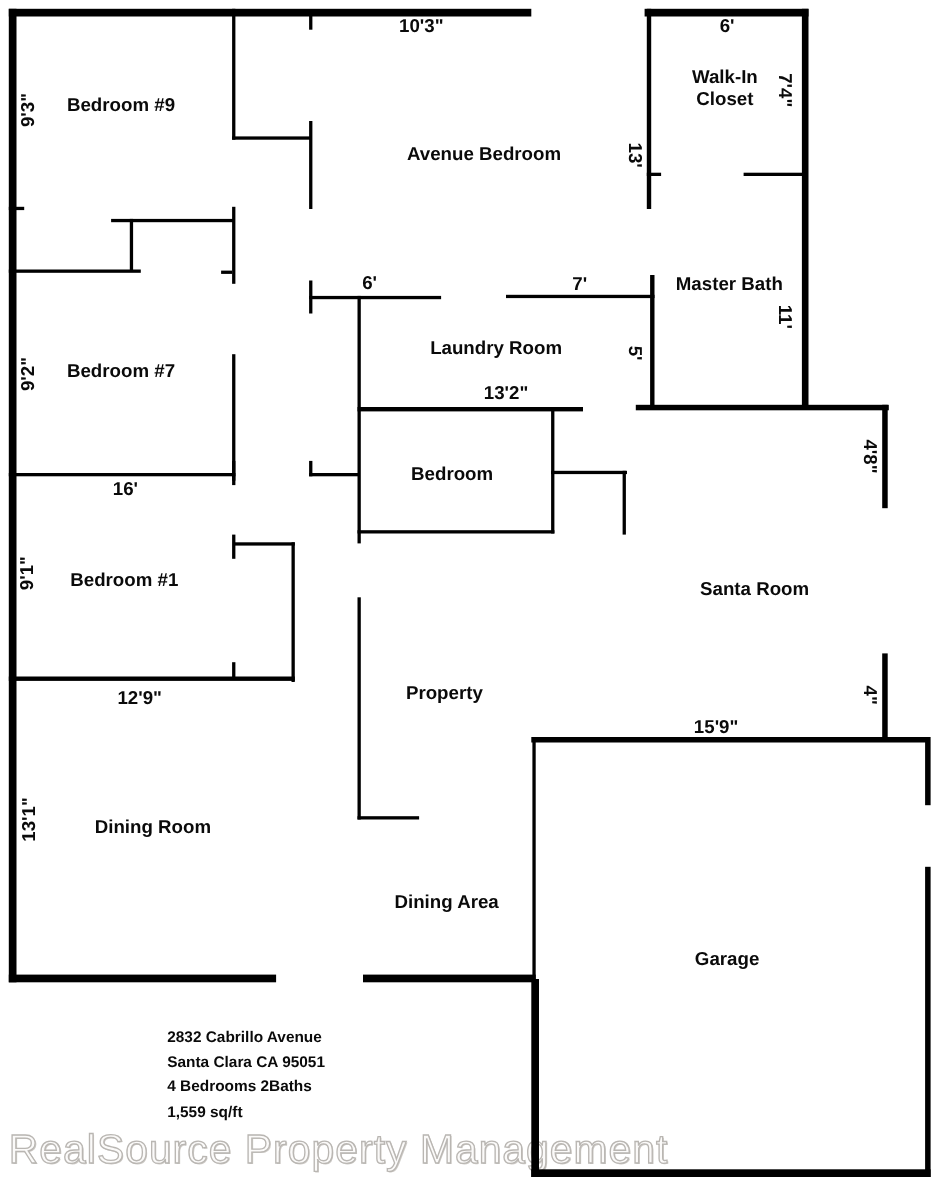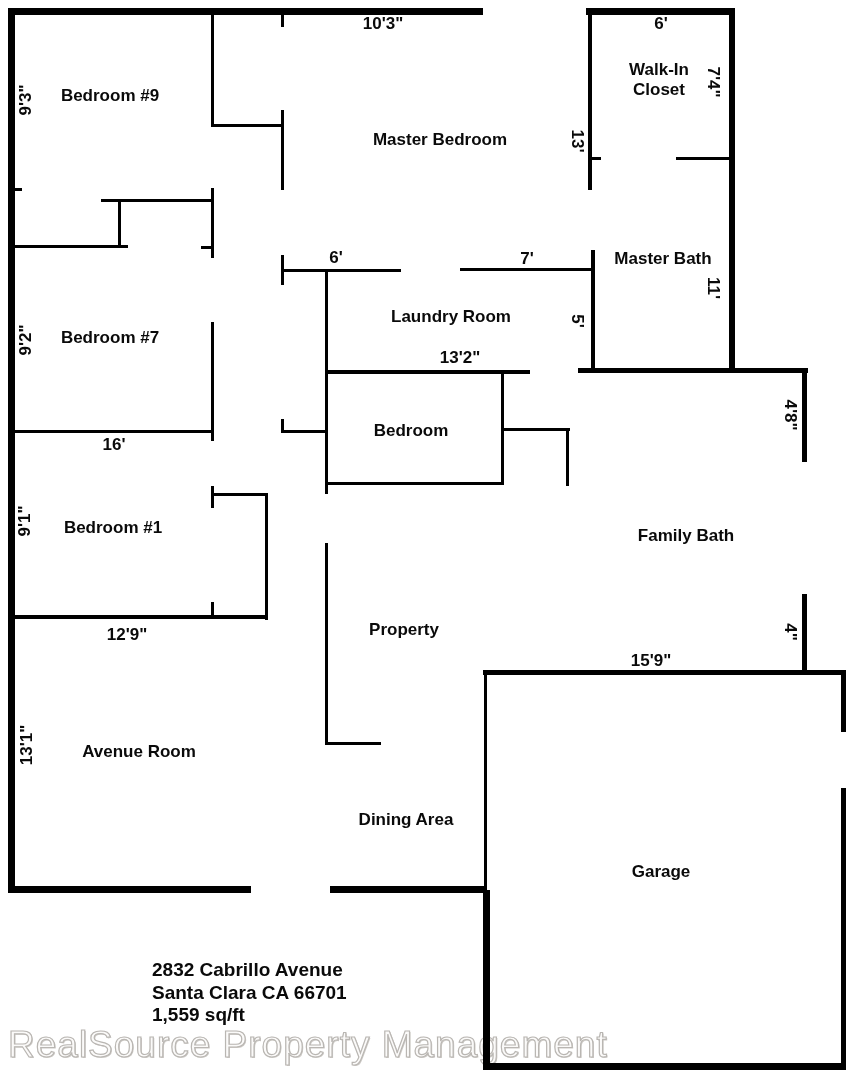--- a/index.html
+++ b/index.html
@@ -11,22 +11,22 @@
   .wall { position:absolute; background:#000000; z-index:2; }
   .lbl  {
     position:absolute; z-index:3; color:#0a0a0a;
     font-weight:bold; font-size:17px; line-height:20px;
     white-space:nowrap; transform:translate(-50%,-50%); text-align:center;
   }
   .lbl.wrap { white-space:normal; width:80px; }
   .lbl.vl { transform:translate(-50%,-50%) rotate(-90deg); } 
   .lbl.vr { transform:translate(-50%,-50%) rotate(90deg); }  
   #address {
-    position:absolute; left:152px; top:959px; z-index:3;
-    font-weight:bold; font-size:19px; line-height:22.5px; color:#0a0a0a;
+    position:absolute; left:152px; top:931px; z-index:3;
+    font-weight:bold; font-size:14px; line-height:22.5px; color:#0a0a0a;
   }
   #watermark {
     position:absolute; left:8px; top:1024px; z-index:1;
     font-size:37px; font-weight:normal; letter-spacing:1px;
     color:#fbfaf9; -webkit-text-stroke:1.2px #b9b6b2;
     text-shadow:1px 1px 0 #cfccc8;
     white-space:nowrap;
   }
 </style>
 </head>
@@ -81,30 +81,30 @@
       <div class="wall" style="left: 325px; top: 543px; width: 3px; height: 202px; background: rgb(0, 0, 0);"></div>
       <div class="wall" style="left: 325px; top: 742px; width: 56px; height: 3px; background: rgb(0, 0, 0);"></div>
       <div class="wall" style="left: 213px; top: 493px; width: 55px; height: 3px; background: rgb(0, 0, 0);"></div>
       <div class="wall" style="left: 211px; top: 486px; width: 3px; height: 22px; background: rgb(0, 0, 0);"></div>
       <div class="wall" style="left: 265px; top: 493px; width: 3px; height: 127px; background: rgb(0, 0, 0);"></div>
       <div class="wall" style="left: 8px; top: 615px; width: 260px; height: 4px; background: rgb(0, 0, 0);"></div>
       <div class="wall" style="left: 211px; top: 602px; width: 3px; height: 15px; background: rgb(0, 0, 0);"></div>
     </div>
 
   <div class="lbl" style="left:110px;top:96px">Bedroom #9</div>
-  <div class="lbl" style="left:440px;top:140px">Master Bedroom</div>
+  <div class="lbl" style="left:440px;top:140px">Avenue Bedroom</div>
   <div class="lbl wrap" style="left:659px;top:80px">Walk-In Closet</div>
   <div class="lbl" style="left:663px;top:259px">Master Bath</div>
   <div class="lbl" style="left:451px;top:317px">Laundry Room</div>
   <div class="lbl" style="left:110px;top:338px">Bedroom #7</div>
   <div class="lbl" style="left:411px;top:431px">Bedroom</div>
-  <div class="lbl" style="left:686px;top:536px">Family Bath</div>
+  <div class="lbl" style="left:686px;top:536px">Santa Room</div>
   <div class="lbl" style="left:113px;top:528px">Bedroom #1</div>
   <div class="lbl" style="left:404px;top:630px">Property</div>
-  <div class="lbl" style="left:139px;top:752px">Avenue Room</div>
+  <div class="lbl" style="left:139px;top:752px">Dining Room</div>
   <div class="lbl" style="left:406px;top:820px">Dining Area</div>
   <div class="lbl" style="left:661px;top:872px">Garage</div>
 
   <div class="lbl" style="left:383px;top:24px">10'3"</div>
   <div class="lbl" style="left:661px;top:24px">6'</div>
   <div class="lbl vr" style="left:713px;top:82px">7'4"</div>
   <div class="lbl vl" style="left:26px;top:100px">9'3"</div>
   <div class="lbl vr" style="left:577px;top:141px">13'</div>
   <div class="lbl" style="left:336px;top:258px">6'</div>
   <div class="lbl" style="left:527px;top:259px">7'</div>
@@ -115,19 +115,20 @@
   <div class="lbl vr" style="left:790px;top:415px">4'8"</div>
   <div class="lbl" style="left:114px;top:445px">16'</div>
   <div class="lbl vl" style="left:25px;top:521px">9'1"</div>
   <div class="lbl" style="left:127px;top:635px">12'9"</div>
   <div class="lbl vr" style="left:790px;top:632px">4"</div>
   <div class="lbl" style="left:651px;top:661px">15'9"</div>
   <div class="lbl vl" style="left:27px;top:745px">13'1"</div>
 
   <div id="address">
     <div>2832 Cabrillo Avenue</div>
-    <div>Santa Clara CA 66701</div>
+    <div>Santa Clara CA 95051</div>
+    <div>4 Bedrooms 2Baths</div>
     <div>1,559 sq/ft</div>
   </div>
 
   <div id="watermark">RealSource Property Management</div>
 
 </div>
 
 </body></html>

